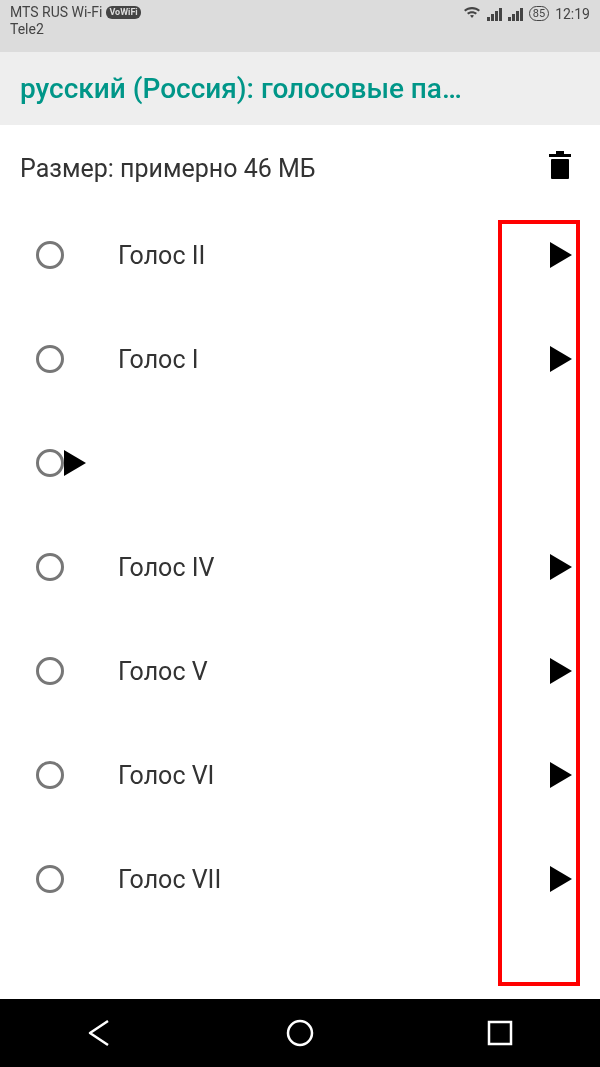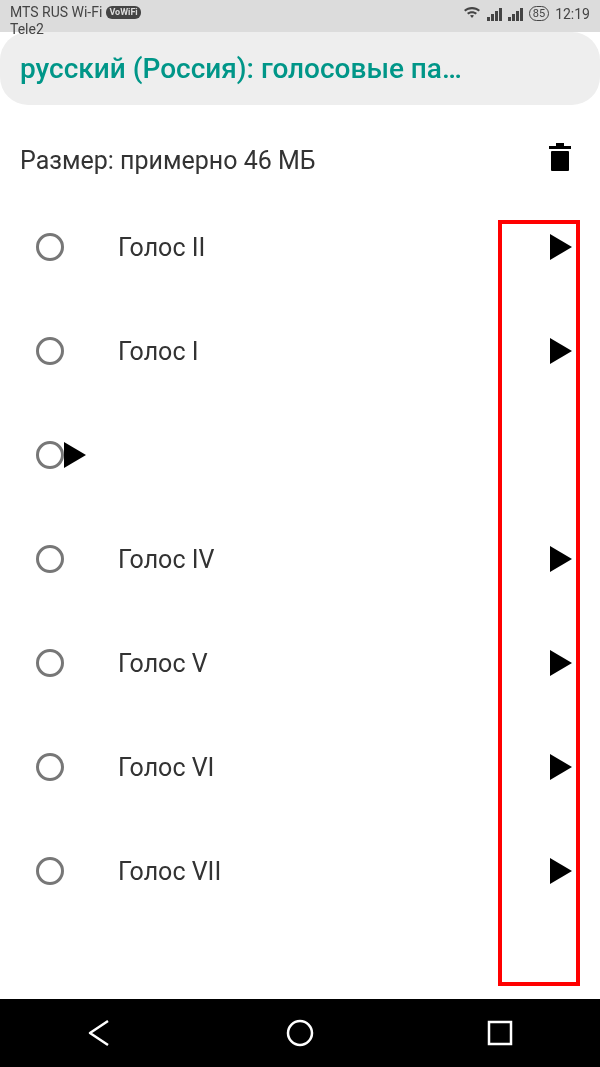--- a/index.html
+++ b/index.html
@@ -9,21 +9,21 @@
     }
     body {
       width: 600px;
       height: 1067px;
       font-family: Roboto, Arial, sans-serif;
       background: #fff;
       position: relative;
       overflow: hidden;
     }
     .status-bar {
-      height: 32px;
+      height: 52px;
       background: #dcdcdc;
       display: flex;
       justify-content: space-between;
       align-items: flex-start;
       padding: 4px 10px 0 10px;
       font-size: 14px;
       color: #444;
     }
     .status-left {
       display: flex;
@@ -52,35 +52,34 @@
     .battery-box {
       border: 1.5px solid #444;
       border-radius: 8px;
       padding: 0 3px;
       font-size: 11px;
       position: relative;
     }
     .app-header {
       background: #eeeeee;
       padding: 20px 20px 20px 20px;
-      border-radius: 28px;
     }
     .app-title {
       color: #009688;
       font-size: 28px;
       font-weight: 500;
       white-space: nowrap;
       overflow: hidden;
       text-overflow: ellipsis;
     }
     .size-row {
       display: flex;
       justify-content: space-between;
       align-items: center;
-      padding: 38px 28px 18px 20px;
+      padding: 26px 28px 18px 20px;
     }
     .size-text {
       font-size: 25px;
       color: #333;
     }
     .voice-list {
       position: relative;
     }
     .voice-item {
       display: flex;

